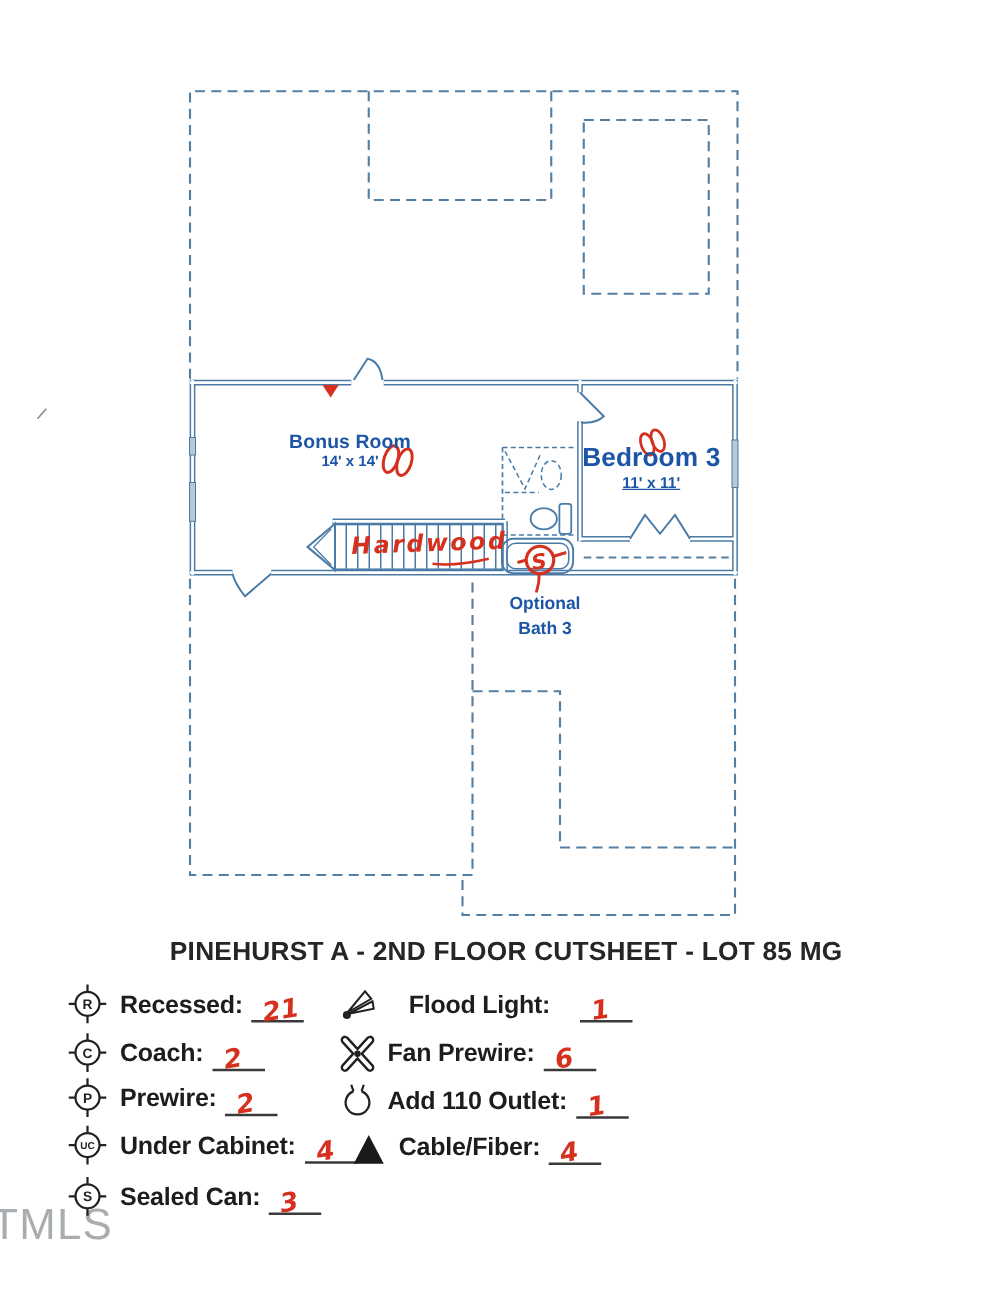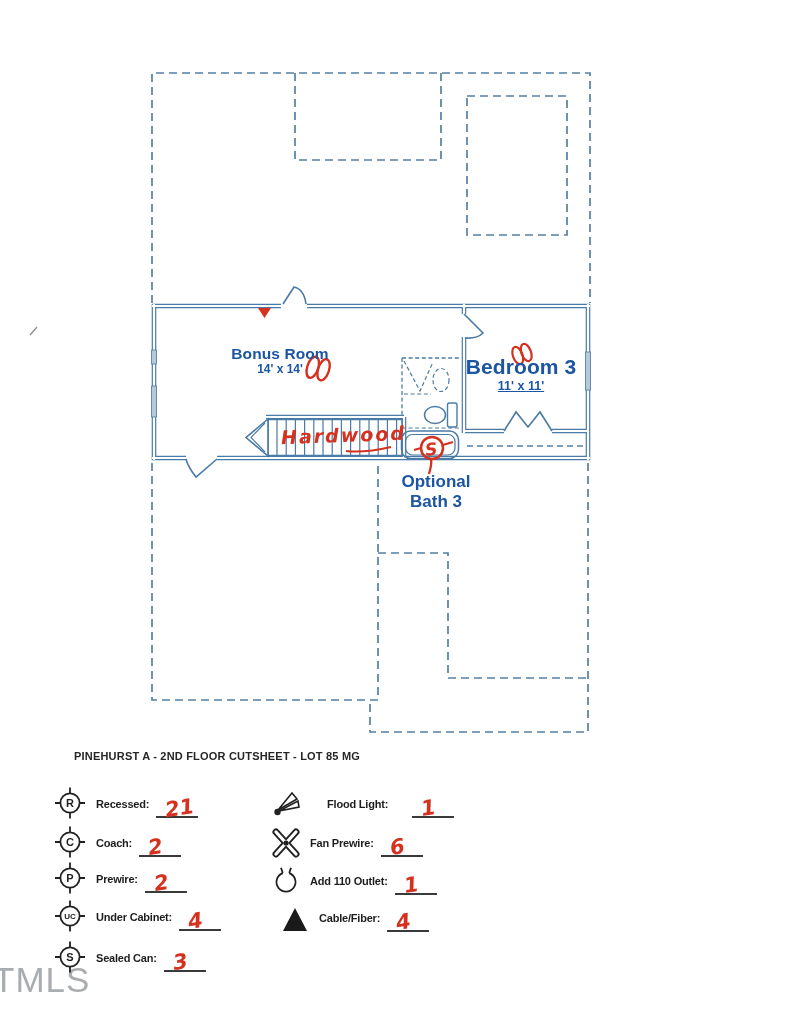--- a/index.html
+++ b/index.html
@@ -5,39 +5,39 @@
   html,body{margin:0;padding:0;background:#ffffff;}
   #page{position:relative;width:800px;height:1035px;background:#ffffff;overflow:hidden;
         font-family:"Liberation Sans",sans-serif;}
   svg{display:block;}
   #plan-svg{position:absolute;left:0;top:0;}
 
   
   .plan-label{position:absolute;color:#1b55a3;font-weight:bold;text-align:center;line-height:1.15;}
   .room-name{font-size:15.5px;letter-spacing:0.1px;}
   .room-dims{font-size:12px;}
-  .bath-label{font-size:17px;line-height:20px;}
+  .bath-label{font-size:14px;line-height:20px;}
 
   
   .handwriting{position:absolute;color:#d6301f;font-family:"DejaVu Sans",sans-serif;
                font-style:italic;font-weight:bold;}
   #hardwood-note{font-size:19px;letter-spacing:2px;transform:rotate(-2deg);}
 
   
-  #sheet-title{position:absolute;left:74px;top:750px;width:600px;text-align:left;
-               color:#262626;font-size:11px;font-weight:bold;letter-spacing:0.2px;}
+  #sheet-title{position:absolute;left:74px;top:750px;width:600px;text-align:right;
+               color:#262626;font-size:21px;font-weight:bold;letter-spacing:0.2px;}
 
   
   #watermark{position:absolute;left:-7px;top:960px;color:#8d9296;opacity:0.75;
              font-size:35px;letter-spacing:1px;font-weight:400;}
 
   
   .legend-row{position:absolute;display:flex;align-items:center;height:38px;}
   .legend-icon{flex:none;display:flex;align-items:center;justify-content:center;}
-  .legend-label{margin-left:9px;color:#1d1d1d;font-size:11px;font-weight:bold;
+  .legend-label{margin-left:9px;color:#1d1d1d;font-size:20px;font-weight:bold;
                 letter-spacing:-0.2px;white-space:nowrap;}
   .count-wrap{margin-left:7px;width:42px;height:30px;border-bottom:2px solid #3a3a3a;
               align-self:flex-end;margin-bottom:5px;position:relative;}
   .count{position:absolute;left:9px;bottom:-4px;color:#d6301f;
          font-family:"DejaVu Sans",sans-serif;font-style:italic;font-weight:bold;
          font-size:21px;transform:rotate(-9deg);}
 </style>
 </head>
 <body>
 

